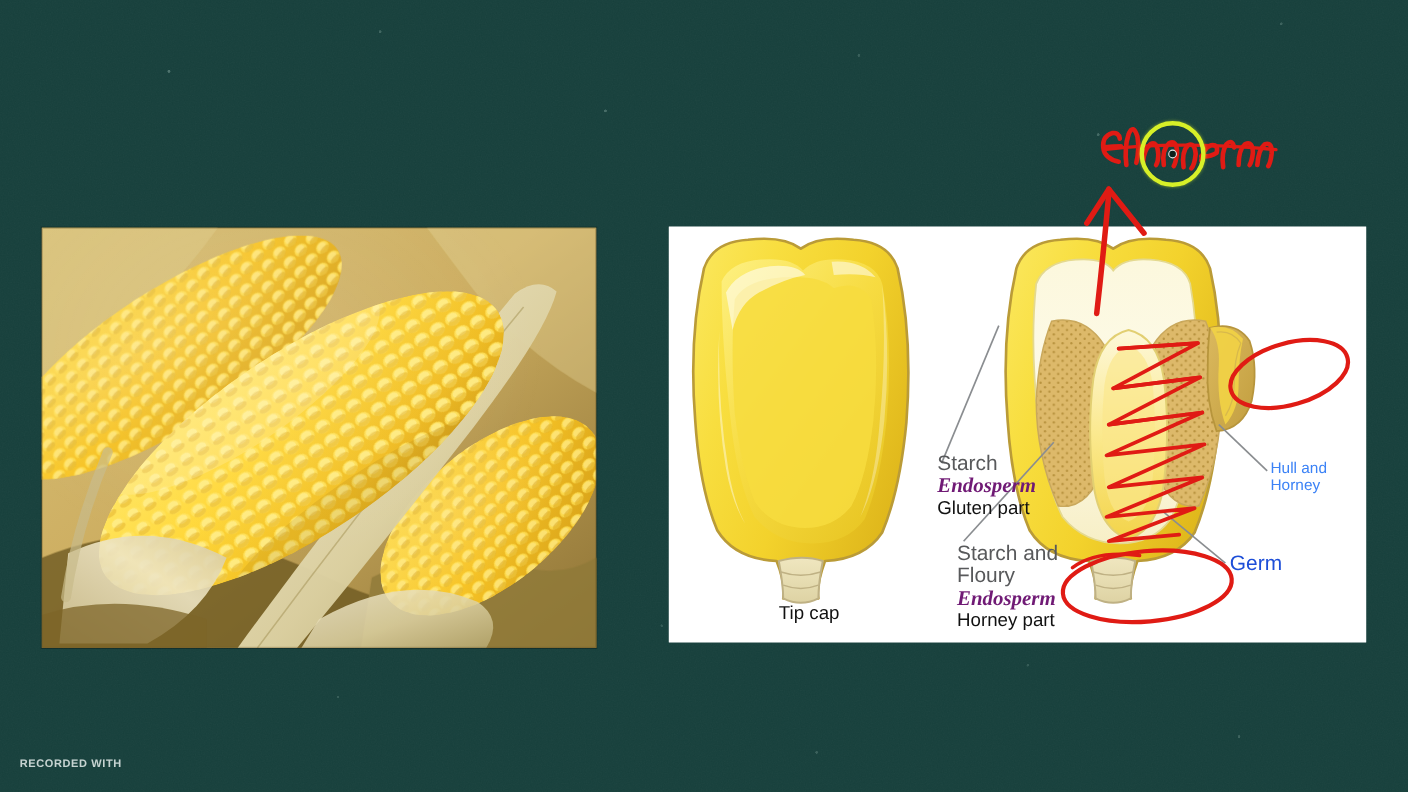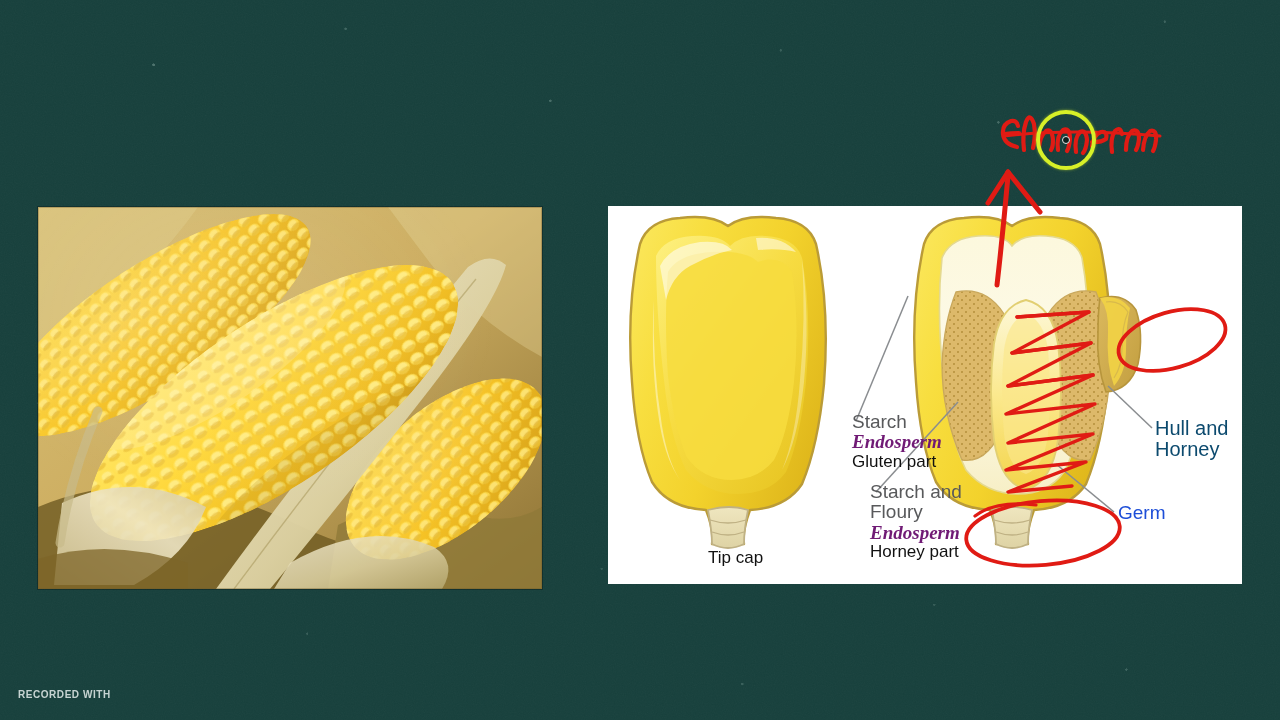--- a/index.html
+++ b/index.html
@@ -81,22 +81,22 @@
     line-height: 1.07;
     white-space: nowrap;
     pointer-events: none;
   }
   .lbl-gray   { color: #58595b; font-size: 19px; }
   .lbl-ital   { color: #701a75; font-size: 19px; font-style: italic;
                 font-family: "Liberation Serif", serif; font-weight: 600; }
   .lbl-black  { color: #111111; font-size: 17px; }
 
   #lbl-starch      { left: 244px; top: 206px; }
-  #lbl-starchglu   { left: 262px; top: 276px; }
-  #lbl-hullfiber   { left: 547px; top: 212px; color:#0c4a6e; font-size:20px; }
+  #lbl-starchglu   { left: 262px; top: 288px; }
+  #lbl-hullfiber   { left: 547px; top: 212px; color:#3b82f6; font-size:14px; }
   #lbl-germ        { left: 510px; top: 297px; color:#1d4ed8; font-size:19px; }
   #lbl-tipcap      { left: 100px; top: 343px; color:#111; font-size:17px;text-align:right; }
 
   
   #annotations {
     position: absolute;
     inset: 0;
     pointer-events: none;
   }
 

